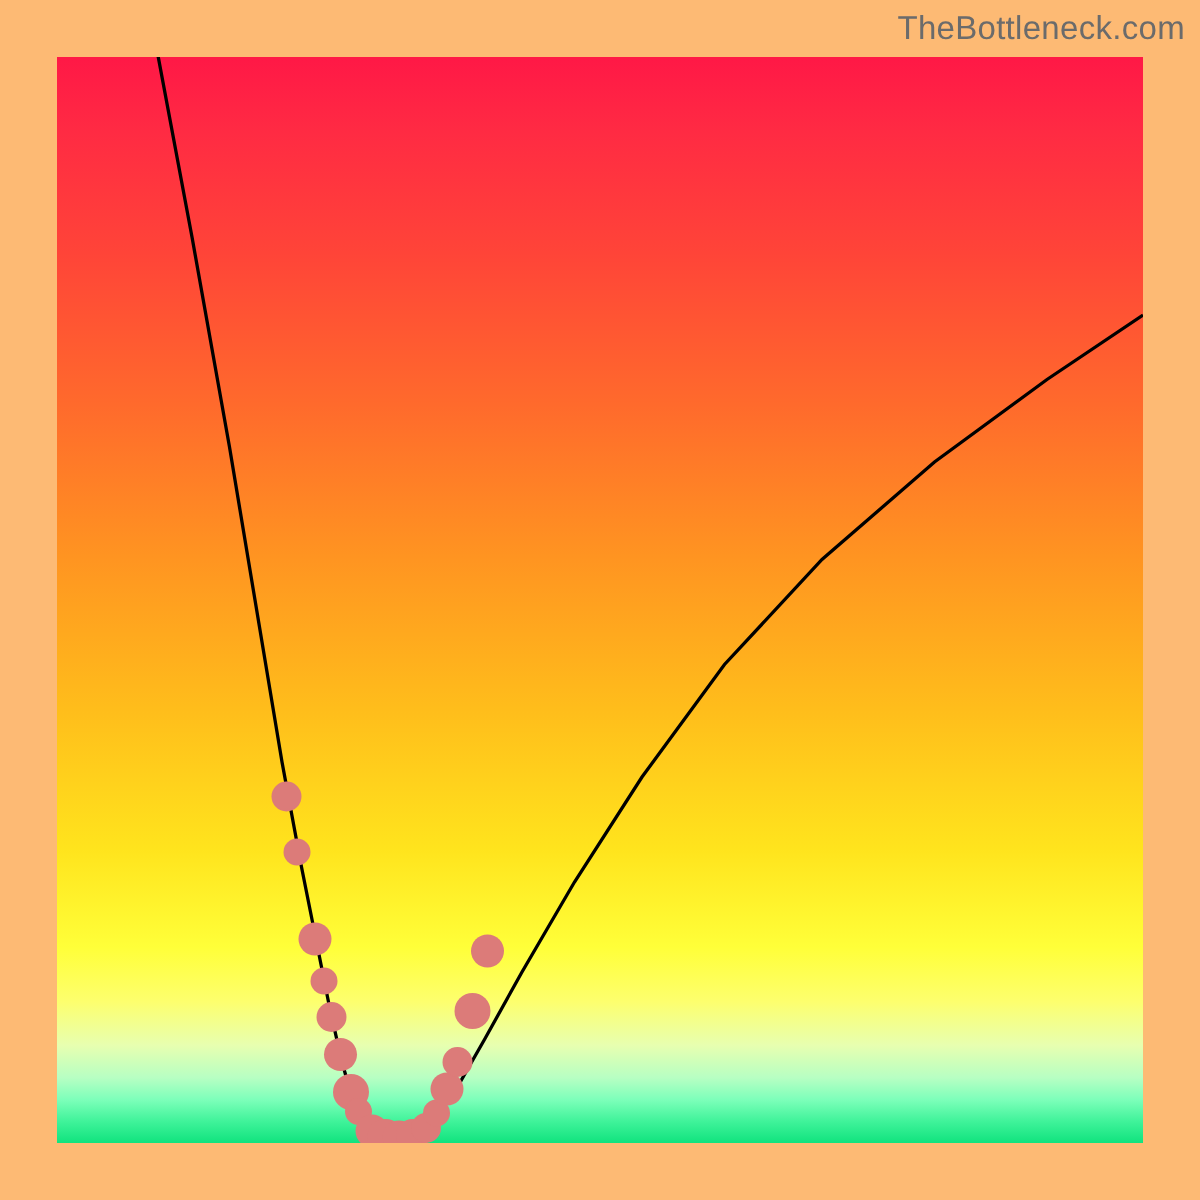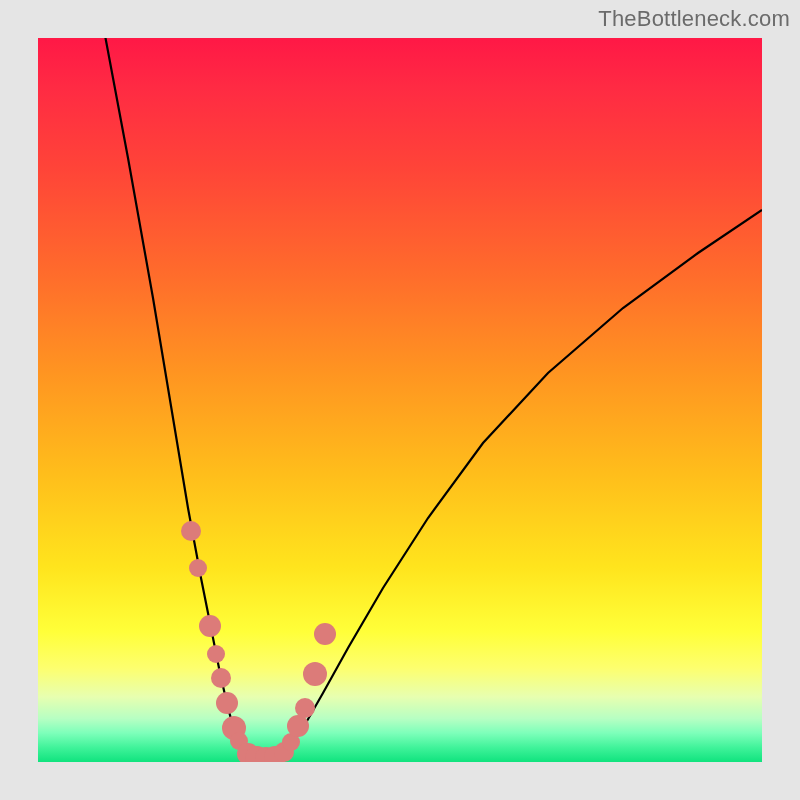--- a/index.html
+++ b/index.html
@@ -10,21 +10,21 @@
     background: #000;
     overflow: hidden;
     font-family: Arial, Helvetica, sans-serif;
   }
   .frame {
     position: absolute;
     top: 0;
     left: 0;
     width: 800px;
     height: 800px;
-    background: #e5e5e5;
+    background: #fdba74;
   }
   .plot {
     position: absolute;
     top: 38px;
     left: 38px;
     width: 724px;
     height: 724px;
     overflow: hidden;
   }
   .gradient {

